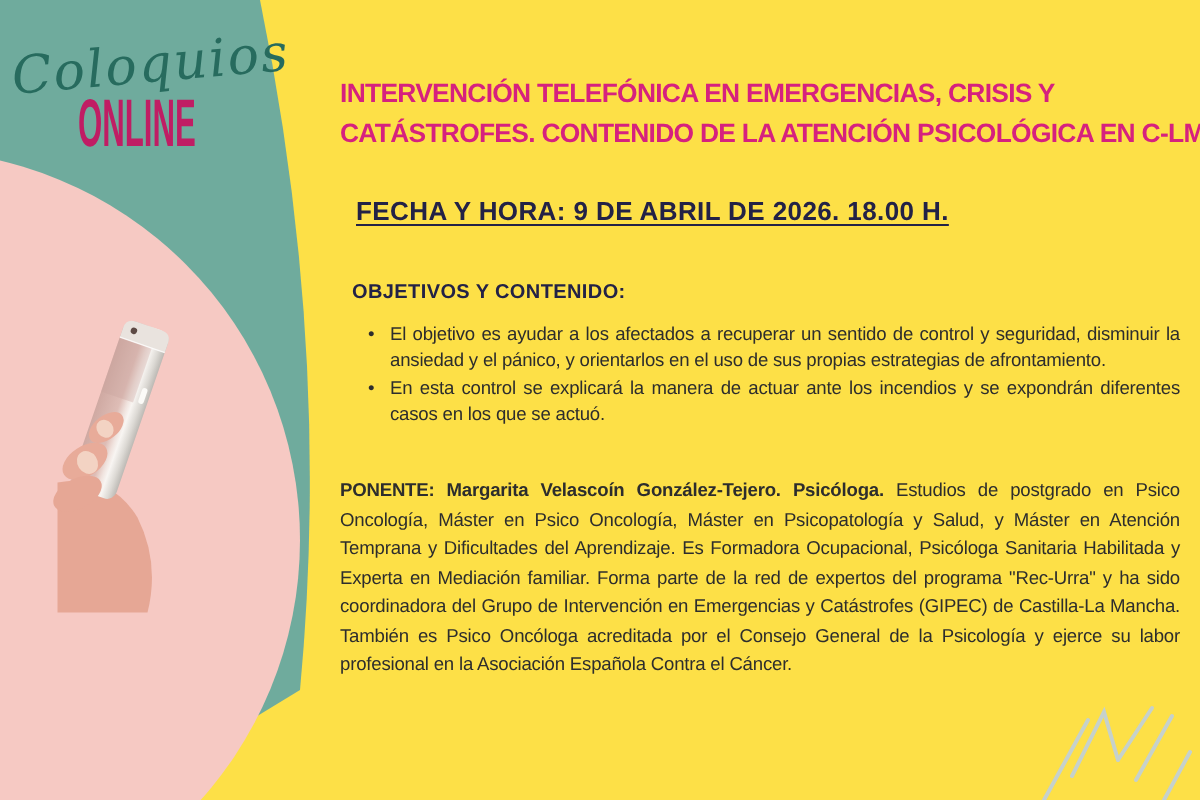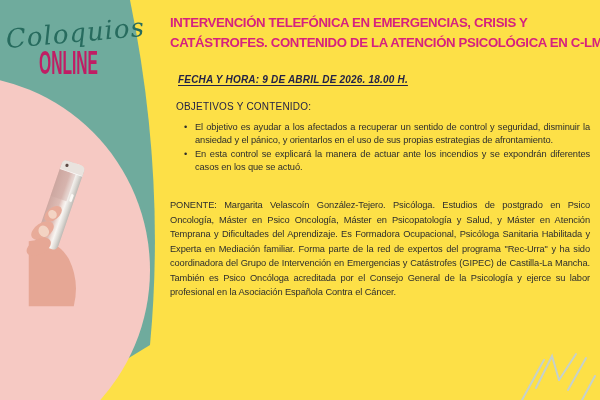--- a/index.html
+++ b/index.html
@@ -17,46 +17,45 @@
   }
   .logo-script{
     position:absolute;left:6px;top:24px;
     font-family:"DejaVu Serif",serif;font-style:italic;font-size:26px;
     color:#276b5e;transform:rotate(-5deg);transform-origin:0 50%;letter-spacing:1px;
     white-space:nowrap;
   }
   
   .photo-svg{position:absolute;left:0;top:150px;}
   
-  .content{position:absolute;left:170px;top:13px;width:420px;}
+  .content{position:absolute;left:170px;top:37px;width:420px;}
   .title-line{
     color:#d6217e;font-weight:700;font-size:13.2px;line-height:20px;
     letter-spacing:-0.35px;white-space:nowrap;
   }
   .fecha{
-    display:inline-block;margin:21px 0 4px 8px;color:#232246;font-weight:700;
-    font-size:10px;letter-spacing:0.2px;text-decoration:underline;
+    display:inline-block;margin:21px 0 16px 8px;color:#232246;font-weight:700;
+    font-size:13px;letter-spacing:0.2px;text-decoration:underline;
     text-underline-offset:2px;
-    font-style:italic;
   }
   .objetivos{
-    margin:12px 0 0 6px;color:#232246;font-weight:400;font-size:10px;
+    margin:12px 0 0 6px;color:#232246;font-weight:700;font-size:10px;
     letter-spacing:0.2px;
   }
   .bullets{margin:9px 0 0 14px;padding:0;list-style:none;}
   .bullets li{
     position:relative;padding-left:11px;font-size:9.3px;line-height:13px;
     color:#2d2d2d;text-align:justify;margin-bottom:1px;letter-spacing:-0.1px;
   }
   .bullets li::before{content:"\2022";position:absolute;left:0;top:0;}
   .ponente{
     margin:24px 0 0 0;font-size:9.3px;line-height:14.5px;color:#2d2d2d;
     text-align:justify;letter-spacing:-0.1px;
   }
-  .ponente .lead{font-weight:400;}
+  .ponente .lead{font-weight:700;}
   
   .scribble{position:absolute;right:4px;bottom:0;}
 </style>
 </head>
 <body>
 
 <div class="poster">
 
   <svg class="bg-svg" width="600" height="400" viewBox="0 0 600 400">
     <path d="M0,0 L130,0 Q166,175 150,345 L60,400 L0,400 Z" fill="#6fab9d"></path>

